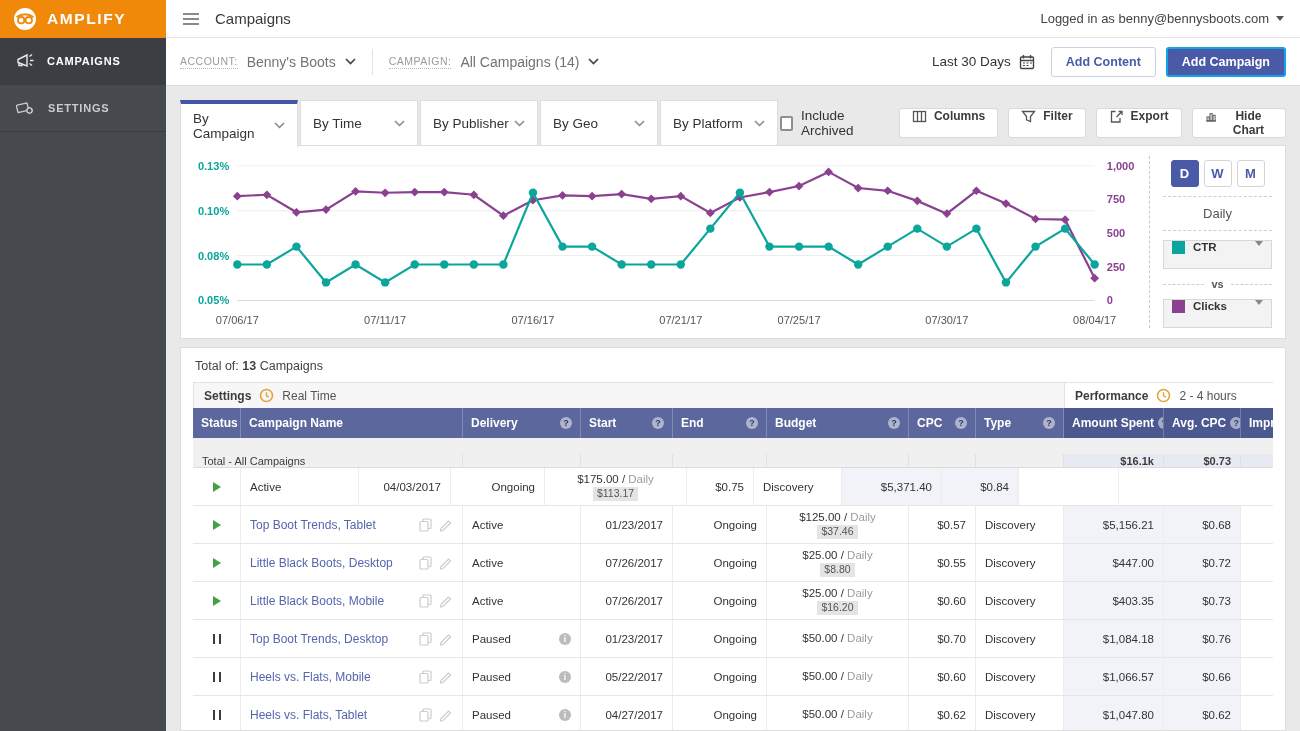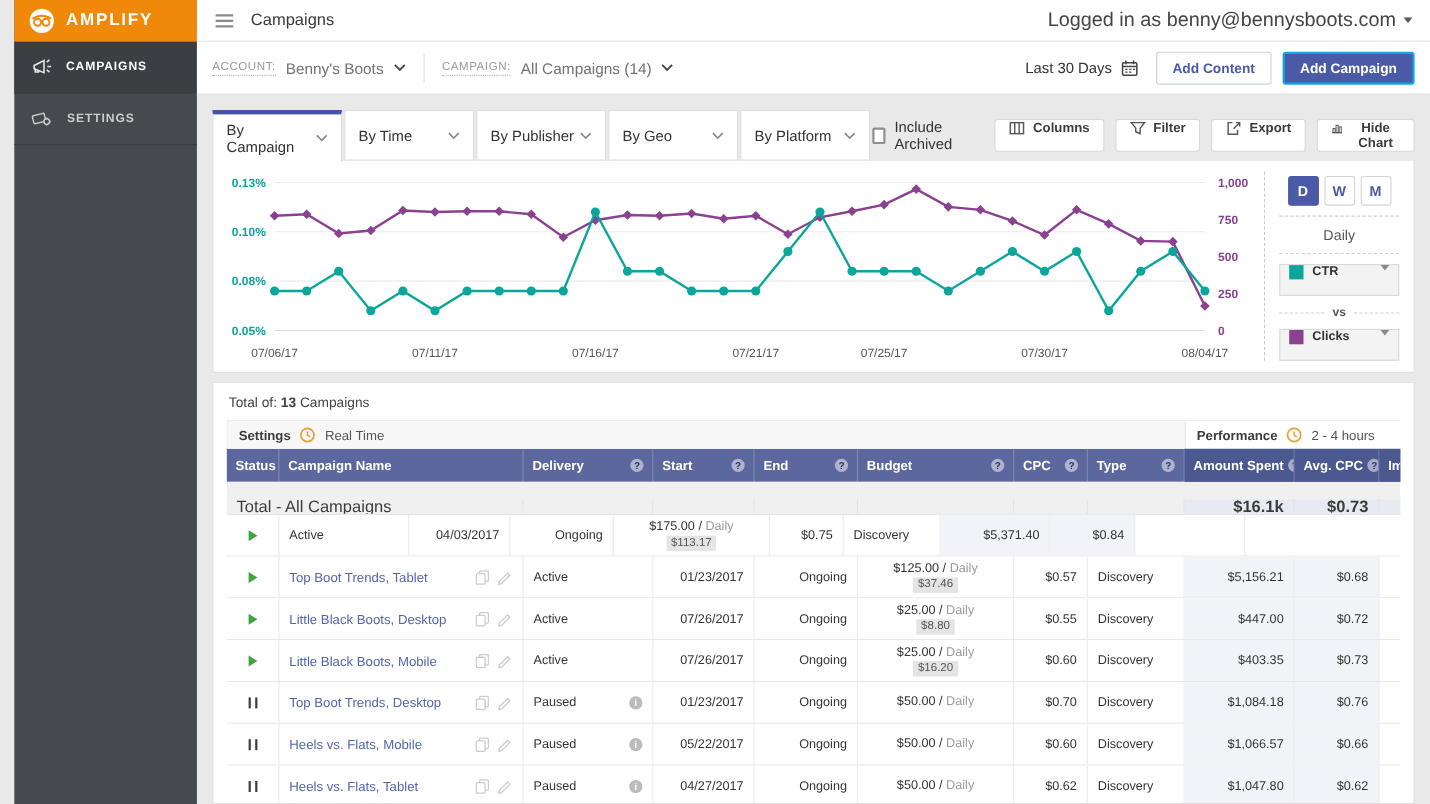--- a/index.html
+++ b/index.html
@@ -1,32 +1,32 @@
 <!DOCTYPE html>
 <html><head>
 <meta charset="utf-8">
 <style>
   * { box-sizing: border-box; margin: 0; padding: 0; }
   html,body { width:1300px; height:731px; overflow:hidden; }
   body { font-family:"Liberation Sans","DejaVu Sans",sans-serif; background:#e9e9e9; color:#333; }
-  .app { display:flex; width:100%; height:100%;padding-left:13px; }
+  .app { display:flex; width:100%; height:100%; }
 
   
   .sidebar { width:166px; flex:0 0 166px; background:#46494d; display:flex; flex-direction:column; }
   .logo { height:38px; background:#f0890a; display:flex; align-items:center; padding:0 13px; gap:10px; cursor:pointer; }
   .logo-text { color:#fff; font-weight:bold; font-size:15.5px; letter-spacing:1.6px; }
   .side-item { height:47px; display:flex; align-items:center; gap:12px; padding:0 15px; border-bottom:1px solid #3a3d40; color:#caccce; font-size:11px; font-weight:bold; letter-spacing:.8px; cursor:pointer; }
   .side-item.active { background:#3b3e42; color:#fff; }
   .side-item svg { flex:0 0 auto; }
 
   
   .main { flex:1; min-width:0; display:flex; flex-direction:column; }
   .topbar { height:38px; flex:0 0 38px; background:#fff; border-bottom:1px solid #e3e3e3; display:flex; align-items:center; padding:0 16px; gap:15px; }
   .page-title { font-size:15px; font-weight:normal; color:#3a3a3a; }
-  .user-menu { margin-left:auto; display:flex; align-items:center; gap:7px; font-size:18px; color:#444; cursor:pointer; }
+  .user-menu { margin-left:auto; display:flex; align-items:center; gap:7px; font-size:13px; color:#444; cursor:pointer; }
   .tri-down { width:0; height:0; border-left:4px solid transparent; border-right:4px solid transparent; border-top:5px solid #555; }
 
   .filterbar { height:48px; flex:0 0 48px; background:#fff; border-bottom:1px solid #dcdcdc; display:flex; align-items:center; padding:0 14px; gap:16px; }
   .labeled { display:flex; align-items:center; gap:9px; cursor:pointer; }
   .field-label { font-size:10.5px; color:#9a9a9a; letter-spacing:.5px; border-bottom:1px dotted #b8b8b8; padding-bottom:1px; }
   .field-value { font-size:14px; color:#737373; }
   .vdiv { width:1px; height:26px; background:#e2e2e2; }
   .filter-right { margin-left:auto; display:flex; align-items:center; gap:10px; }
   .date-range { display:flex; align-items:center; gap:8px; font-size:13.5px; color:#333; margin-right:6px; cursor:pointer; }
   .btn { height:30px; border-radius:3px; font-size:12.5px; font-weight:bold; display:inline-flex; align-items:center; padding:0 14px; cursor:pointer; }
@@ -80,21 +80,21 @@
   .c3{flex:0 0 92px;width:92px}.c4{flex:0 0 94px;width:94px}.c5{flex:0 0 142px;width:142px}
   .c6{flex:0 0 67px;width:67px}.c7{flex:0 0 88px;width:88px}.c8{flex:0 0 100px;width:100px}
   .c9{flex:0 0 77px;width:77px}.c10{flex:0 0 100px;width:100px}.c01{flex:0 0 270px;width:270px}
 
   .trow { display:flex; height:38px; border-bottom:1px solid #e6e6e6; background:#fff; }
   .td { display:flex; align-items:center; padding:0 9px; font-size:11.5px; color:#333; border-right:1px solid #ececec; overflow:hidden; white-space:nowrap; }
   .td.right { justify-content:flex-end; }
   .td.center { justify-content:center; }
   .td.perf { background:#f1f3f8; }
   .total-row { display:flex; height:30px; background:#f0f0f0; border-bottom:1px solid #dcdcdc; }
-  .total-row .td { background:#f0f0f0; font-size:15px; color:#3c3c3c; border-right:1px solid #e2e2e2;margin-top:16px; }
+  .total-row .td { background:#f0f0f0; font-size:11px; color:#3c3c3c; border-right:1px solid #e2e2e2;margin-top:16px; }
   .total-row .td.perf { background:#e7eaf2; font-weight:bold; }
   .play { width:0; height:0; border-top:5px solid transparent; border-bottom:5px solid transparent; border-left:8px solid #3fa440; }
   .pause { width:8px; height:10px; border-left:2.5px solid #3c3c3c; border-right:2.5px solid #3c3c3c; }
   .camp-link { color:#5565ad; font-size:12px; cursor:pointer; overflow:hidden; text-overflow:ellipsis; }
   .row-icons { margin-left:auto; display:flex; gap:7px; align-items:center; }
   .row-icons svg { cursor:pointer; }
   .info-icon { margin-left:auto; width:12px; height:12px; flex:0 0 12px; border-radius:50%; background:#bcbcbc; color:#fff; font-size:8.5px; font-weight:bold; display:flex; align-items:center; justify-content:center; font-style:normal; }
   .td.budget { flex-direction:column; align-items:center; justify-content:center; line-height:1.3; padding:3px 9px; }
   .muted { color:#9b9b9b; }
   .budget-spent { background:#e4e4e4; color:#555; font-size:10.5px; padding:0 4px; }

